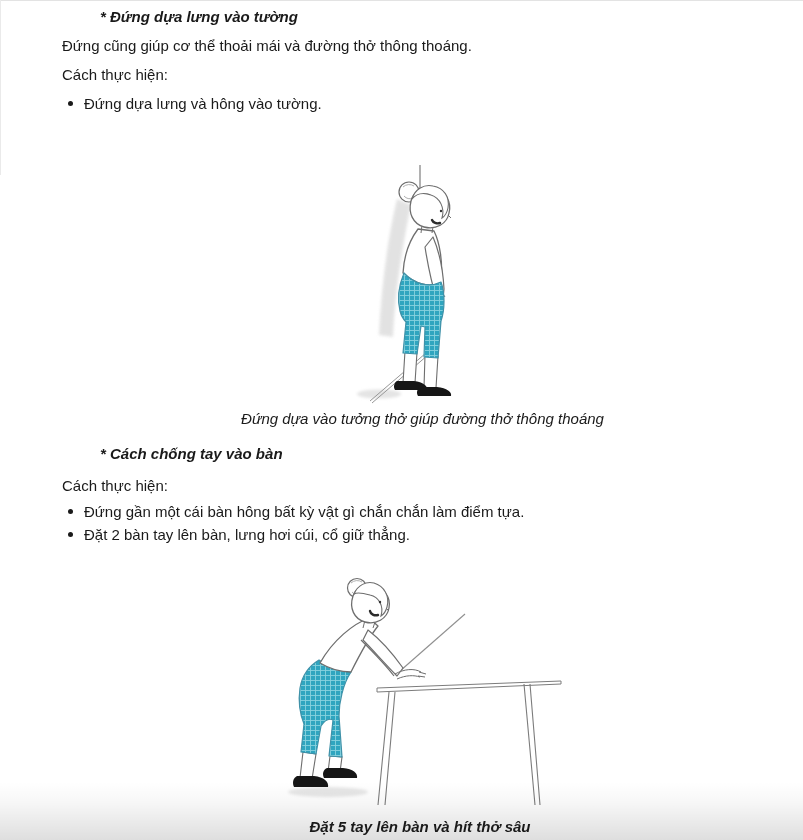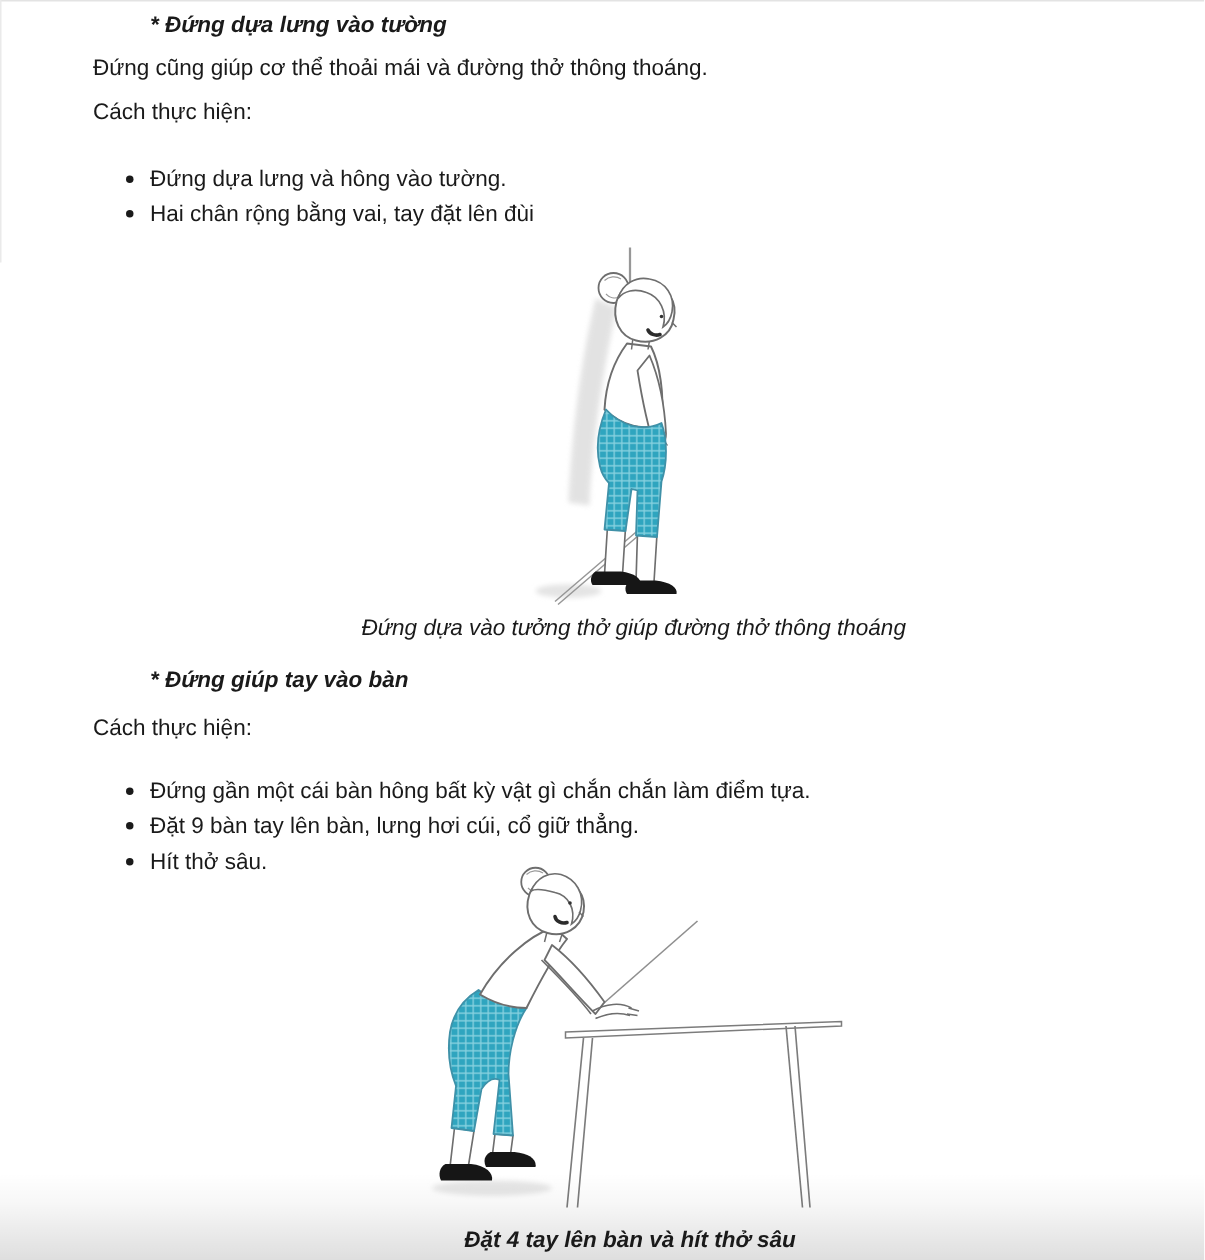--- a/index.html
+++ b/index.html
@@ -10,21 +10,21 @@
   .edge-left { position:absolute; top:0; left:0; width:1px; height:175px; background:#eaeaea; }
 
   .heading { position:absolute; left:100px; font-size:15px; font-weight:700; font-style:italic; white-space:nowrap; }
   .h1 { top:8px; }  .h2 { top:445px; }
 
   .para { position:absolute; left:62px; font-size:15px; line-height:19px; white-space:nowrap; }
   .p-intro  { top:36px;text-align:right; }
   .p-steps1 { top:65px; }
   .p-steps2 { top:476px; }
 
-  .steps { position:absolute; left:100px; list-style:none;margin-top:16px; }
+  .steps { position:absolute; left:84px; list-style:none; }
   .steps li { position:relative; font-size:15px; line-height:23.4px; white-space:nowrap; }
   .steps li::before { content:""; position:absolute; left:-16px; top:9px; width:5px; height:5px;
                       border-radius:50%; background:#1a1a1a; }
   .list1 { top:92px; }  .list2 { top:500px; }
 
   .figure { position:absolute; }
   .fig1 { left:337px; top:163px; width:175px; height:245px; }
   .fig2 { left:273px; top:568px; width:290px; height:240px; }
   .figure svg { width:100%; height:100%; display:block; }
 
@@ -41,21 +41,20 @@
 <div class="page">
   <div class="edge-top"></div>
   <div class="edge-left"></div>
 
   <h3 class="heading h1">* Đứng dựa lưng vào tường</h3>
   <p class="para p-intro">Đứng cũng giúp cơ thể thoải mái và đường thở thông thoáng.</p>
   <p class="para p-steps1">Cách thực hiện:</p>
 
   <ul class="steps list1">
     <li>Đứng dựa lưng và hông vào tường.</li>
-    <li>Hai chân rộng bằng vai, tay đặt lên đùi</li>
   </ul>
 
   <figure class="figure fig1">
     <svg viewBox="0 0 175 245">
       <defs>
         <pattern id="plaidA" width="5" height="5" patternUnits="userSpaceOnUse">
           <rect width="5" height="5" fill="#2fa5bf"></rect>
           <path d="M0 2.5h5M2.5 0v5" stroke="#87d1df" stroke-width="0.9"></path>
         </pattern>
         <filter id="softA" x="-30%" y="-30%" width="160%" height="160%">
@@ -96,27 +95,26 @@
         <path d="M75 36 C78 26 87 21 96 23 C107 25 113 34 111 45 C110 50 108 53 105 55 C108 45 103 35 94 32 C86 29 79 31 75 36 Z" fill="#ffffff" stroke="#6e6e6e" stroke-width="1.1"></path>
         <circle cx="104" cy="48" r="1.2" fill="#333"></circle>
         <path d="M111 52 l3 3" stroke="#6e6e6e" stroke-width="1" fill="none"></path>
         <path d="M95 57 a6 5 0 0 0 8 3" fill="none" stroke="#2c2c2c" stroke-width="2.4" stroke-linecap="round"></path>
       </g>
     </svg>
   </figure>
 
   <p class="caption cap1">Đứng dựa vào tưởng thở giúp đường thở thông thoáng</p>
 
-  <h3 class="heading h2">* Đứng giúp tay vào bàn</h3>
+  <h3 class="heading h2">* Cách chống tay vào bàn</h3>
   <p class="para p-steps2">Cách thực hiện:</p>
 
   <ul class="steps list2">
     <li>Đứng gần một cái bàn hông bất kỳ vật gì chắn chắn làm điểm tựa.</li>
-    <li>Đặt 9 bàn tay lên bàn, lưng hơi cúi, cổ giữ thẳng.</li>
-    <li>Hít thở sâu.</li>
+    <li>Đặt 2 bàn tay lên bàn, lưng hơi cúi, cổ giữ thẳng.</li>
   </ul>
 
   <figure class="figure fig2">
     <svg viewBox="0 0 290 240">
       <defs>
         <pattern id="plaidB" width="5" height="5" patternUnits="userSpaceOnUse">
           <rect width="5" height="5" fill="#2fa5bf"></rect>
           <path d="M0 2.5h5M2.5 0v5" stroke="#87d1df" stroke-width="0.9"></path>
         </pattern>
         <filter id="softB" x="-30%" y="-30%" width="160%" height="160%">
@@ -162,15 +160,15 @@
         <path d="M80 28 C76 40 81 51 92 54 C103 57 114 51 116 40 C118 29 111 20 100 18 C90 16 83 20 80 28 Z" fill="#ffffff" stroke="#6e6e6e" stroke-width="1.3"></path>
         <path d="M81 26 C85 17 93 13 101 15 C111 18 117 28 114 39 C113 43 111 46 108 48 C111 38 106 29 97 27 C90 25 84 24 81 26 Z" fill="#ffffff" stroke="#6e6e6e" stroke-width="1.1"></path>
         <circle cx="107" cy="34" r="1.2" fill="#333"></circle>
         <path d="M113 40 l3 3" stroke="#6e6e6e" stroke-width="1" fill="none"></path>
         <path d="M97 43 a6 5 0 0 0 8 4" fill="none" stroke="#2c2c2c" stroke-width="2.4" stroke-linecap="round"></path>
       </g>
     </svg>
   </figure>
 
   <div class="bottom-strip">
-    <p class="caption cap2">Đặt 4 tay lên bàn và hít thở sâu</p>
+    <p class="caption cap2">Đặt 5 tay lên bàn và hít thở sâu</p>
   </div>
 </div>
 
 </body></html>

